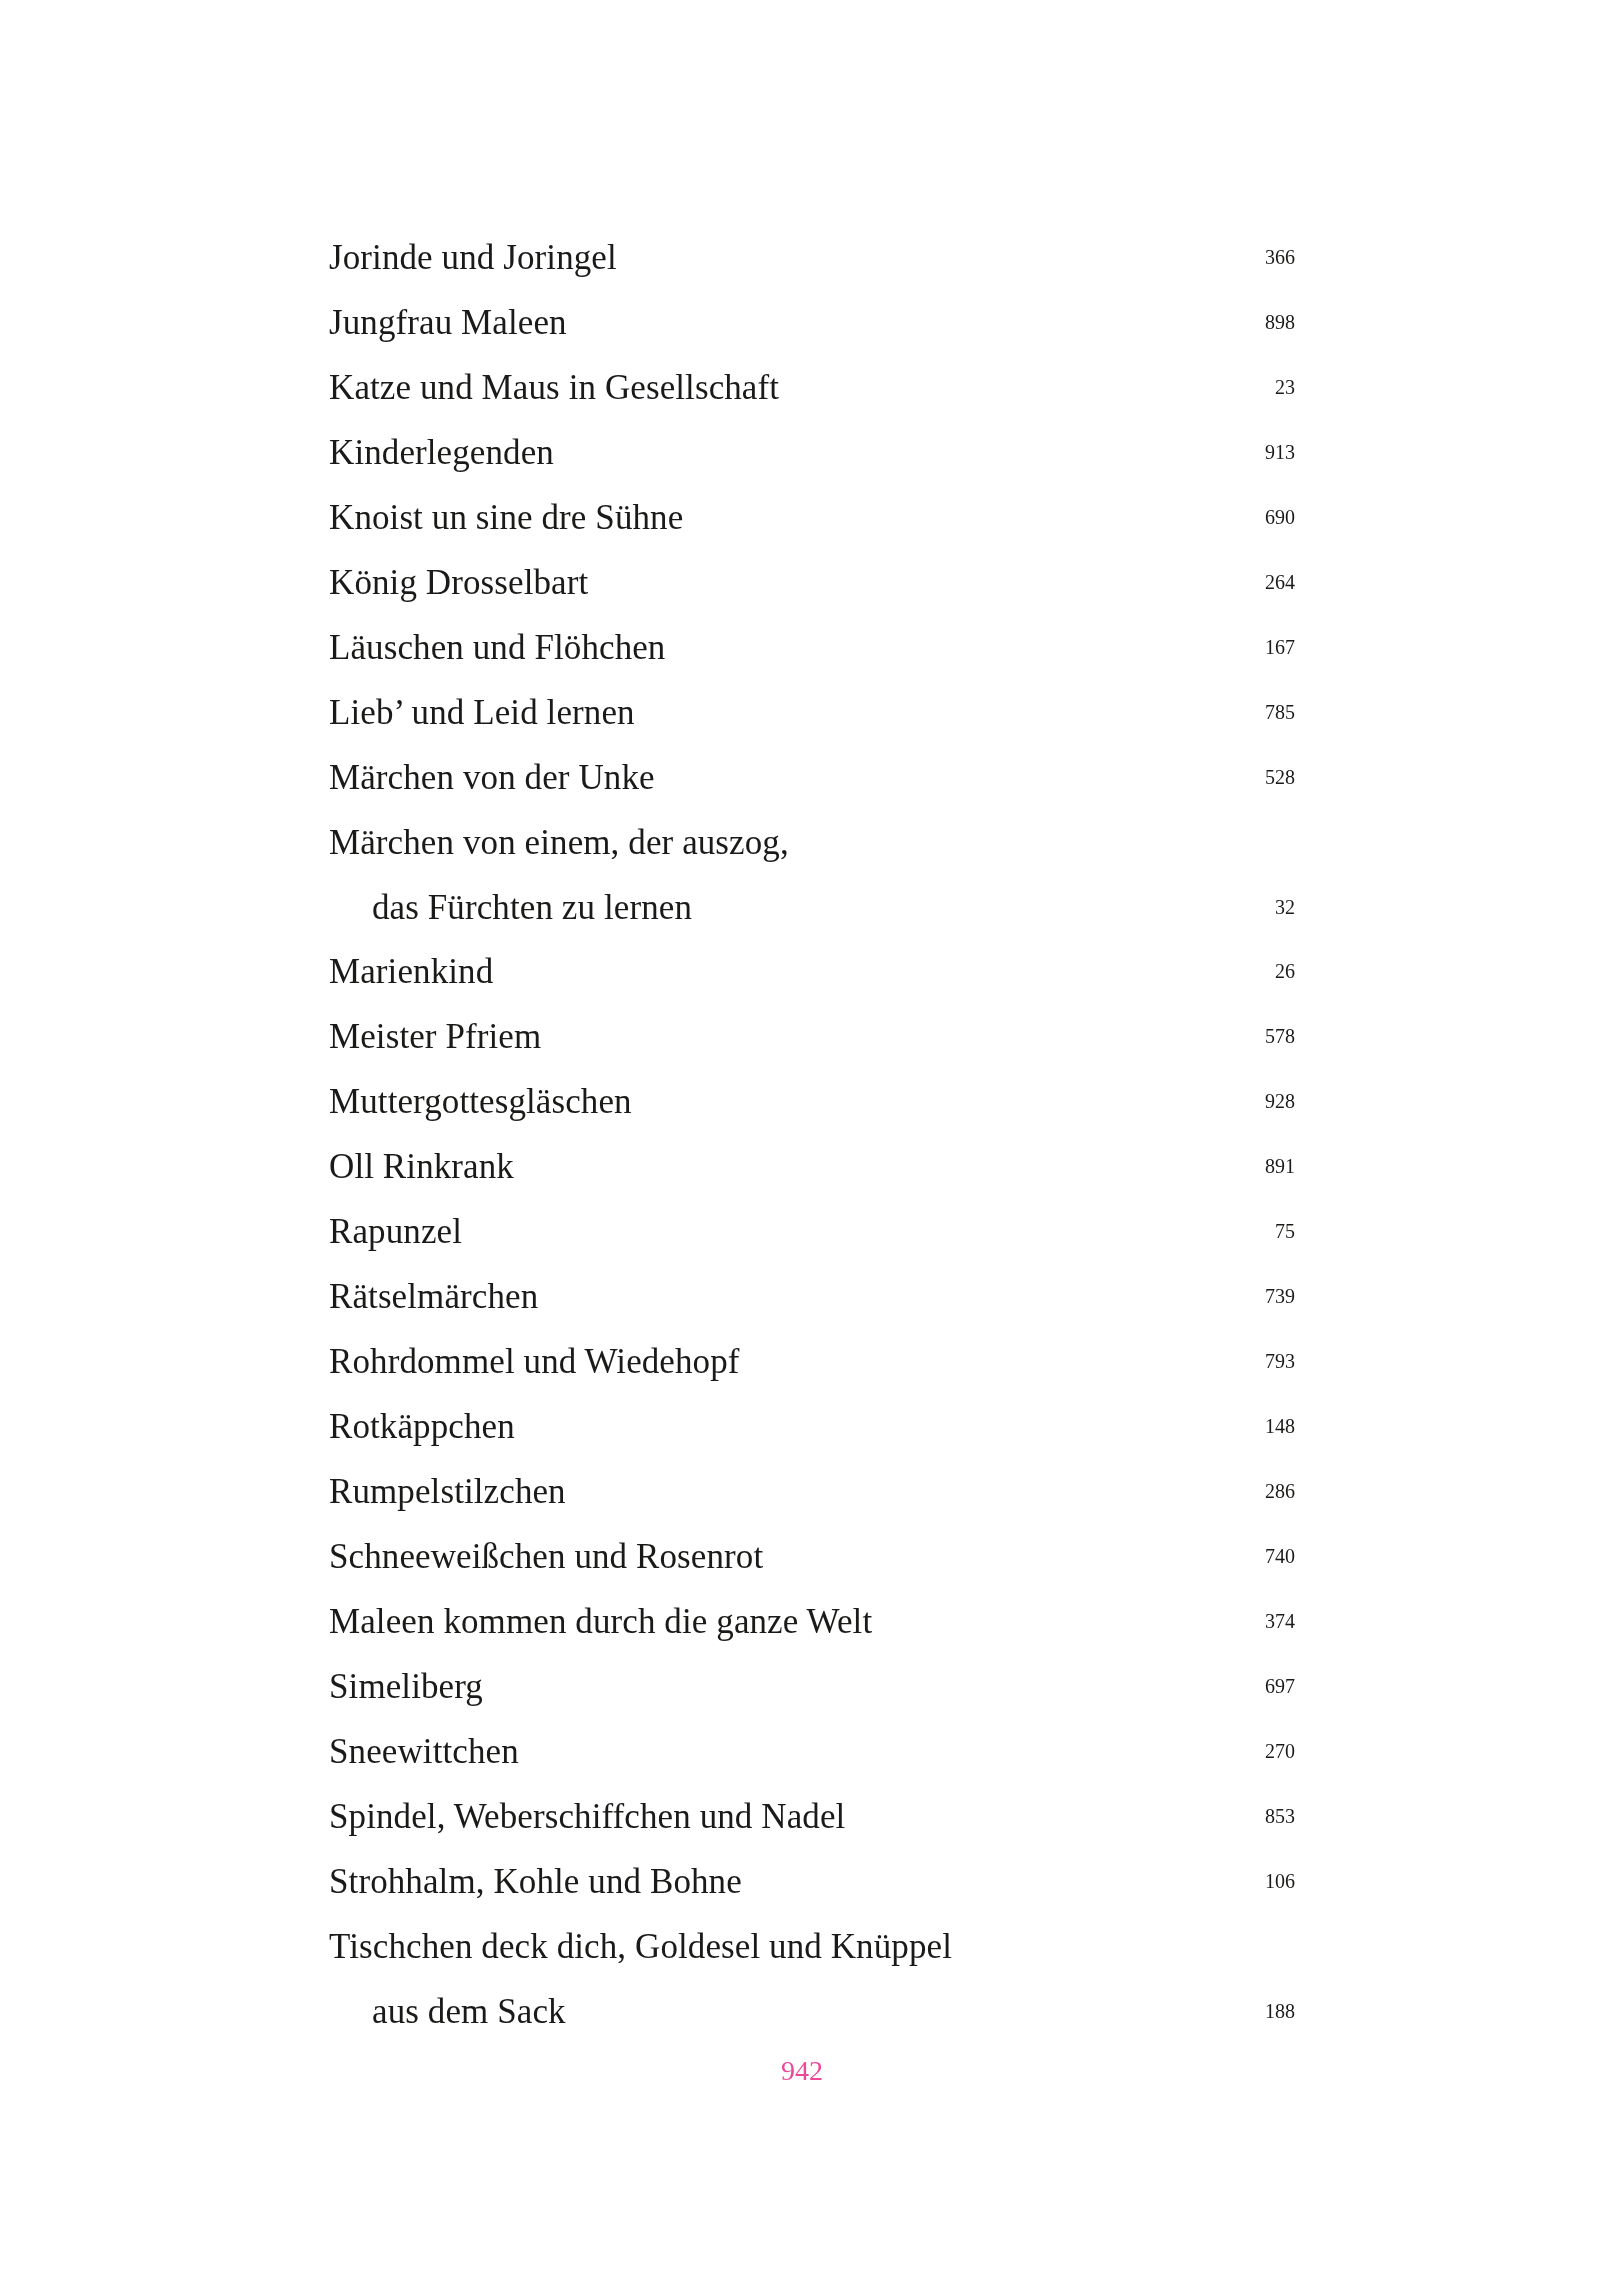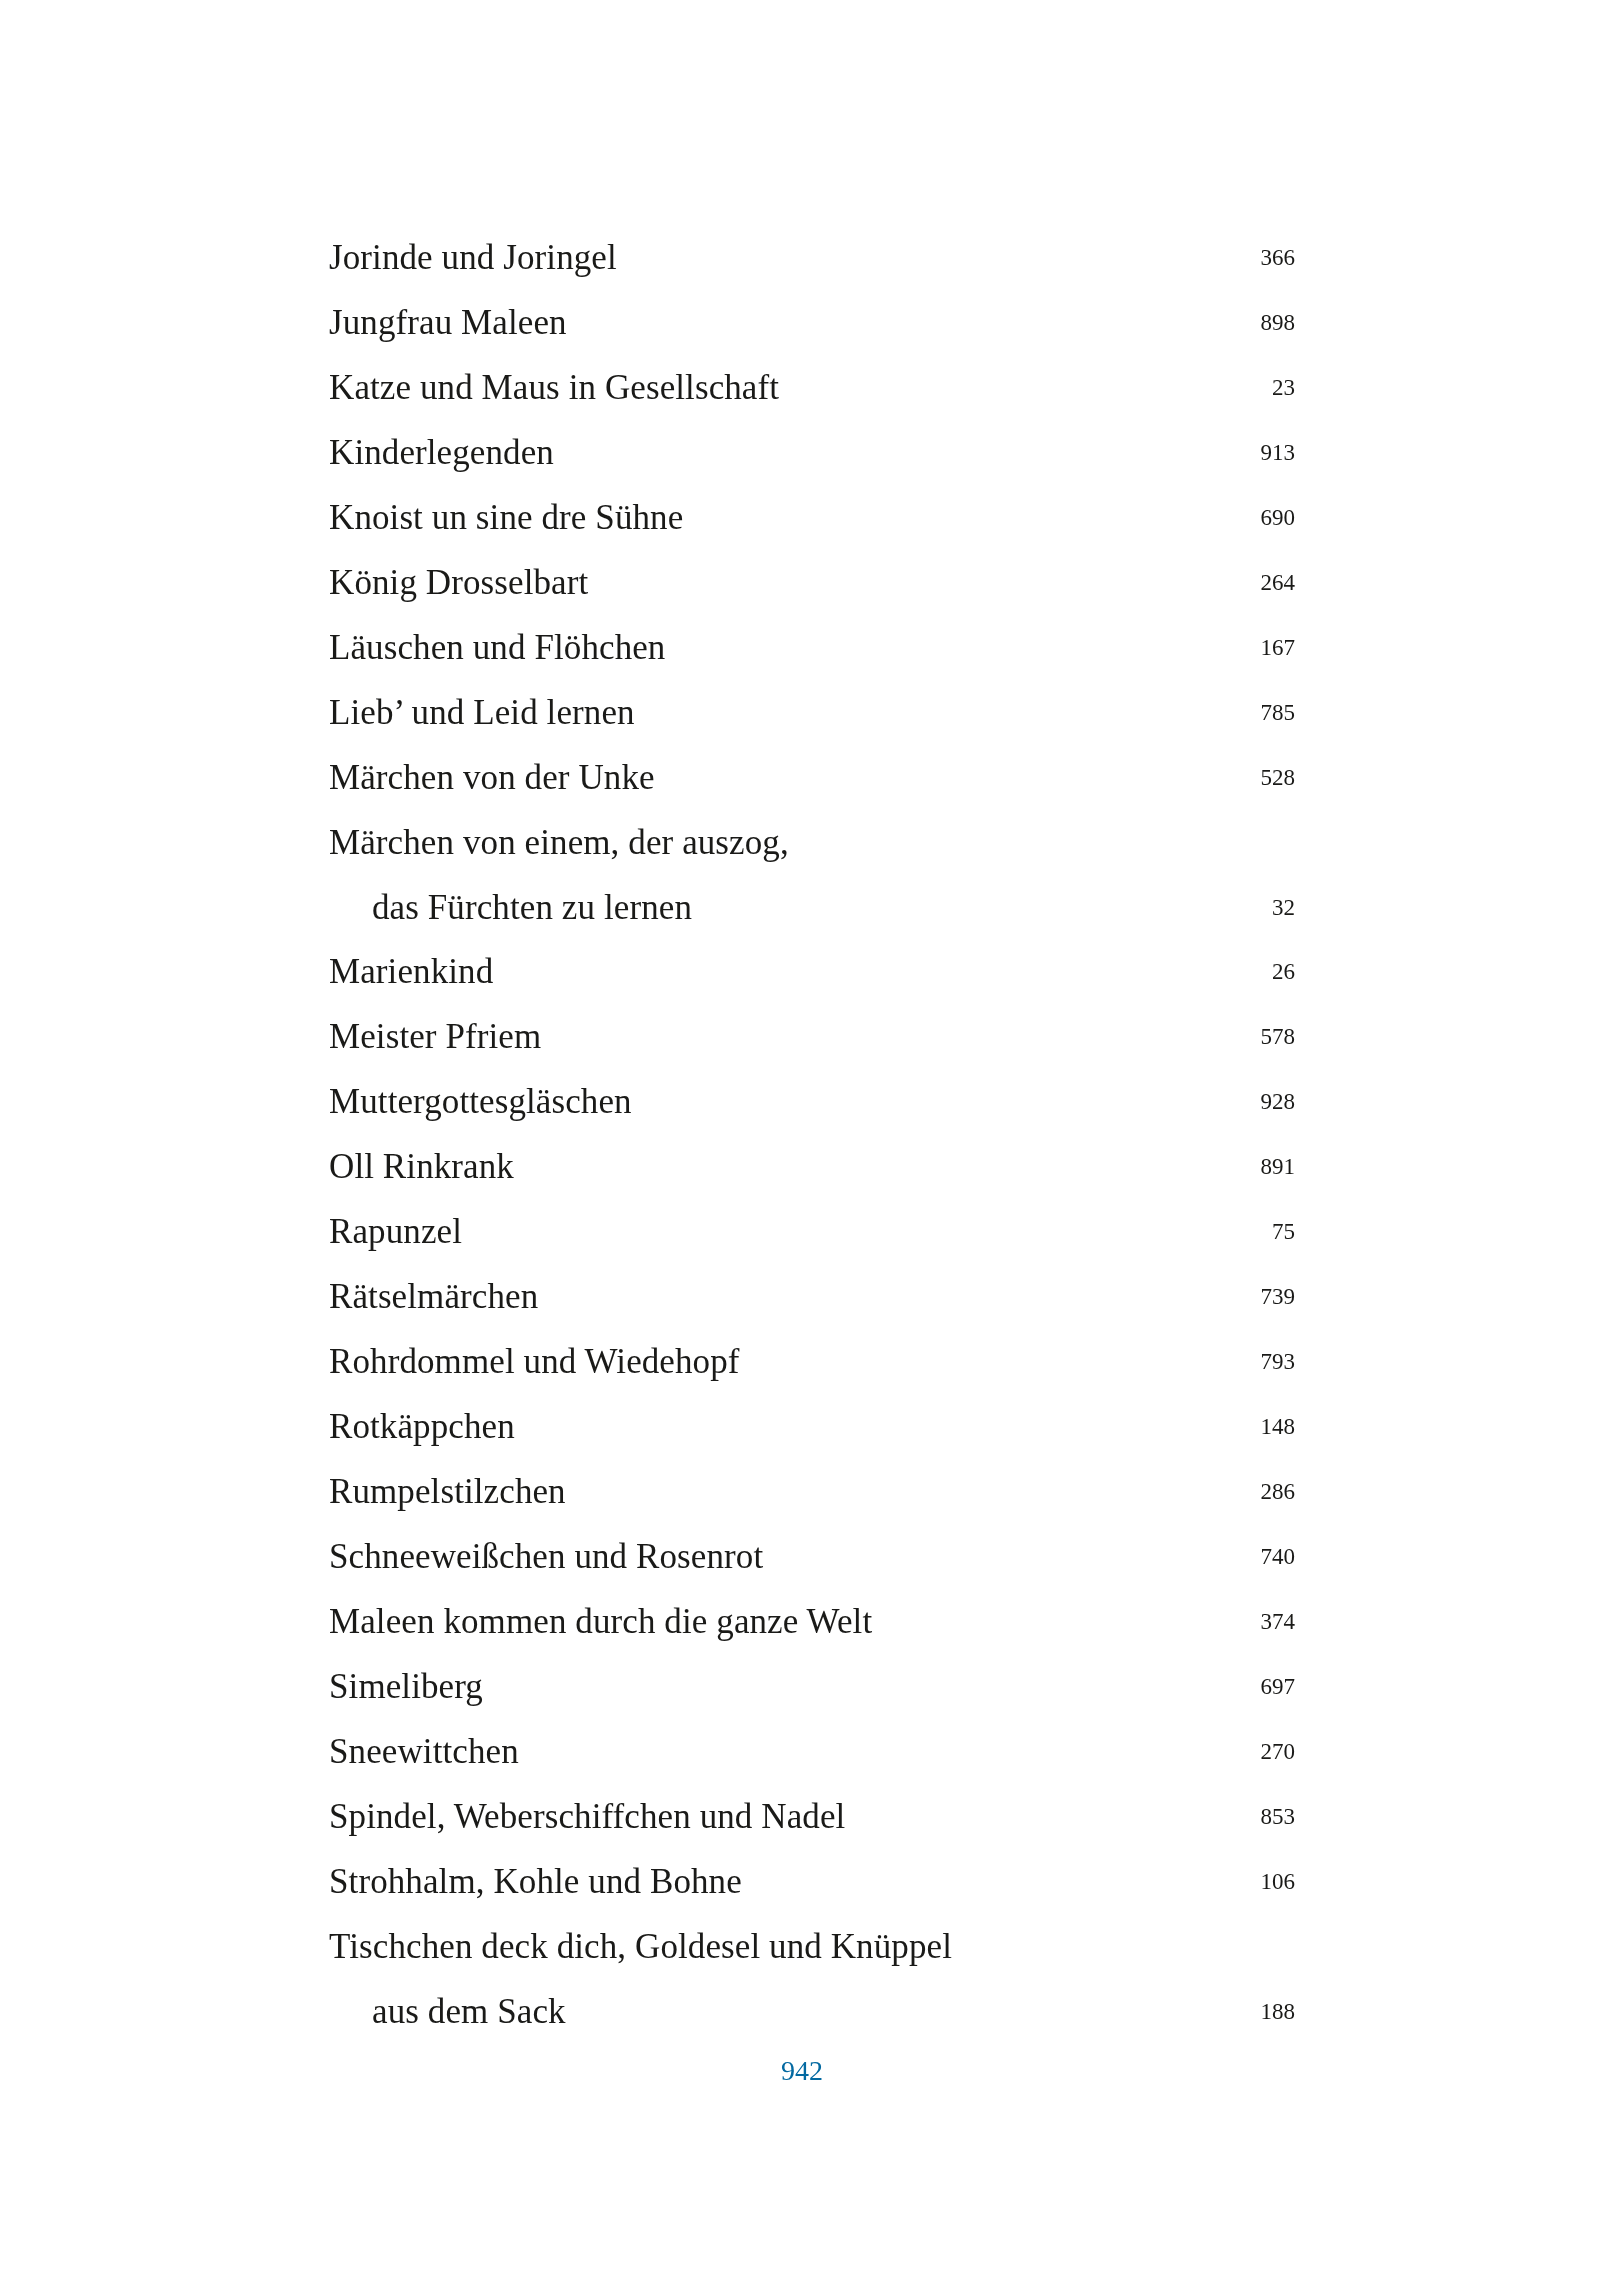--- a/index.html
+++ b/index.html
@@ -62,21 +62,21 @@
 
   .entry-title.continuation {
     padding-left: 43px;
   }
 
   .entry-spacer {
     flex: 1 1 auto;
   }
 
   .entry-page {
-    font-size: 23px;
+    font-size: 20px;
     line-height: 65px;
     text-align: right;
     flex: 0 0 auto;
     min-width: 64px;
     font-variant-numeric: oldstyle-nums;
     font-feature-settings: "onum" 1;
   }
 
   .entry-page.hidden-num {
     visibility: hidden;
@@ -86,21 +86,21 @@
   .folio {
     position: absolute;
     left: 0;
     right: 0;
     top: 2057px;
     text-align: center;
     font-size: 28px;
     line-height: 1;
     font-variant-numeric: oldstyle-nums;
     font-feature-settings: "onum" 1;
-    color: #0369a1;
+    color: #ec4899;
   }
 </style>
 </head>
 <body>
 
 <div class="page">
 
   <div class="index-list">
       <div class="index-entry">
         <div class="entry-row">

